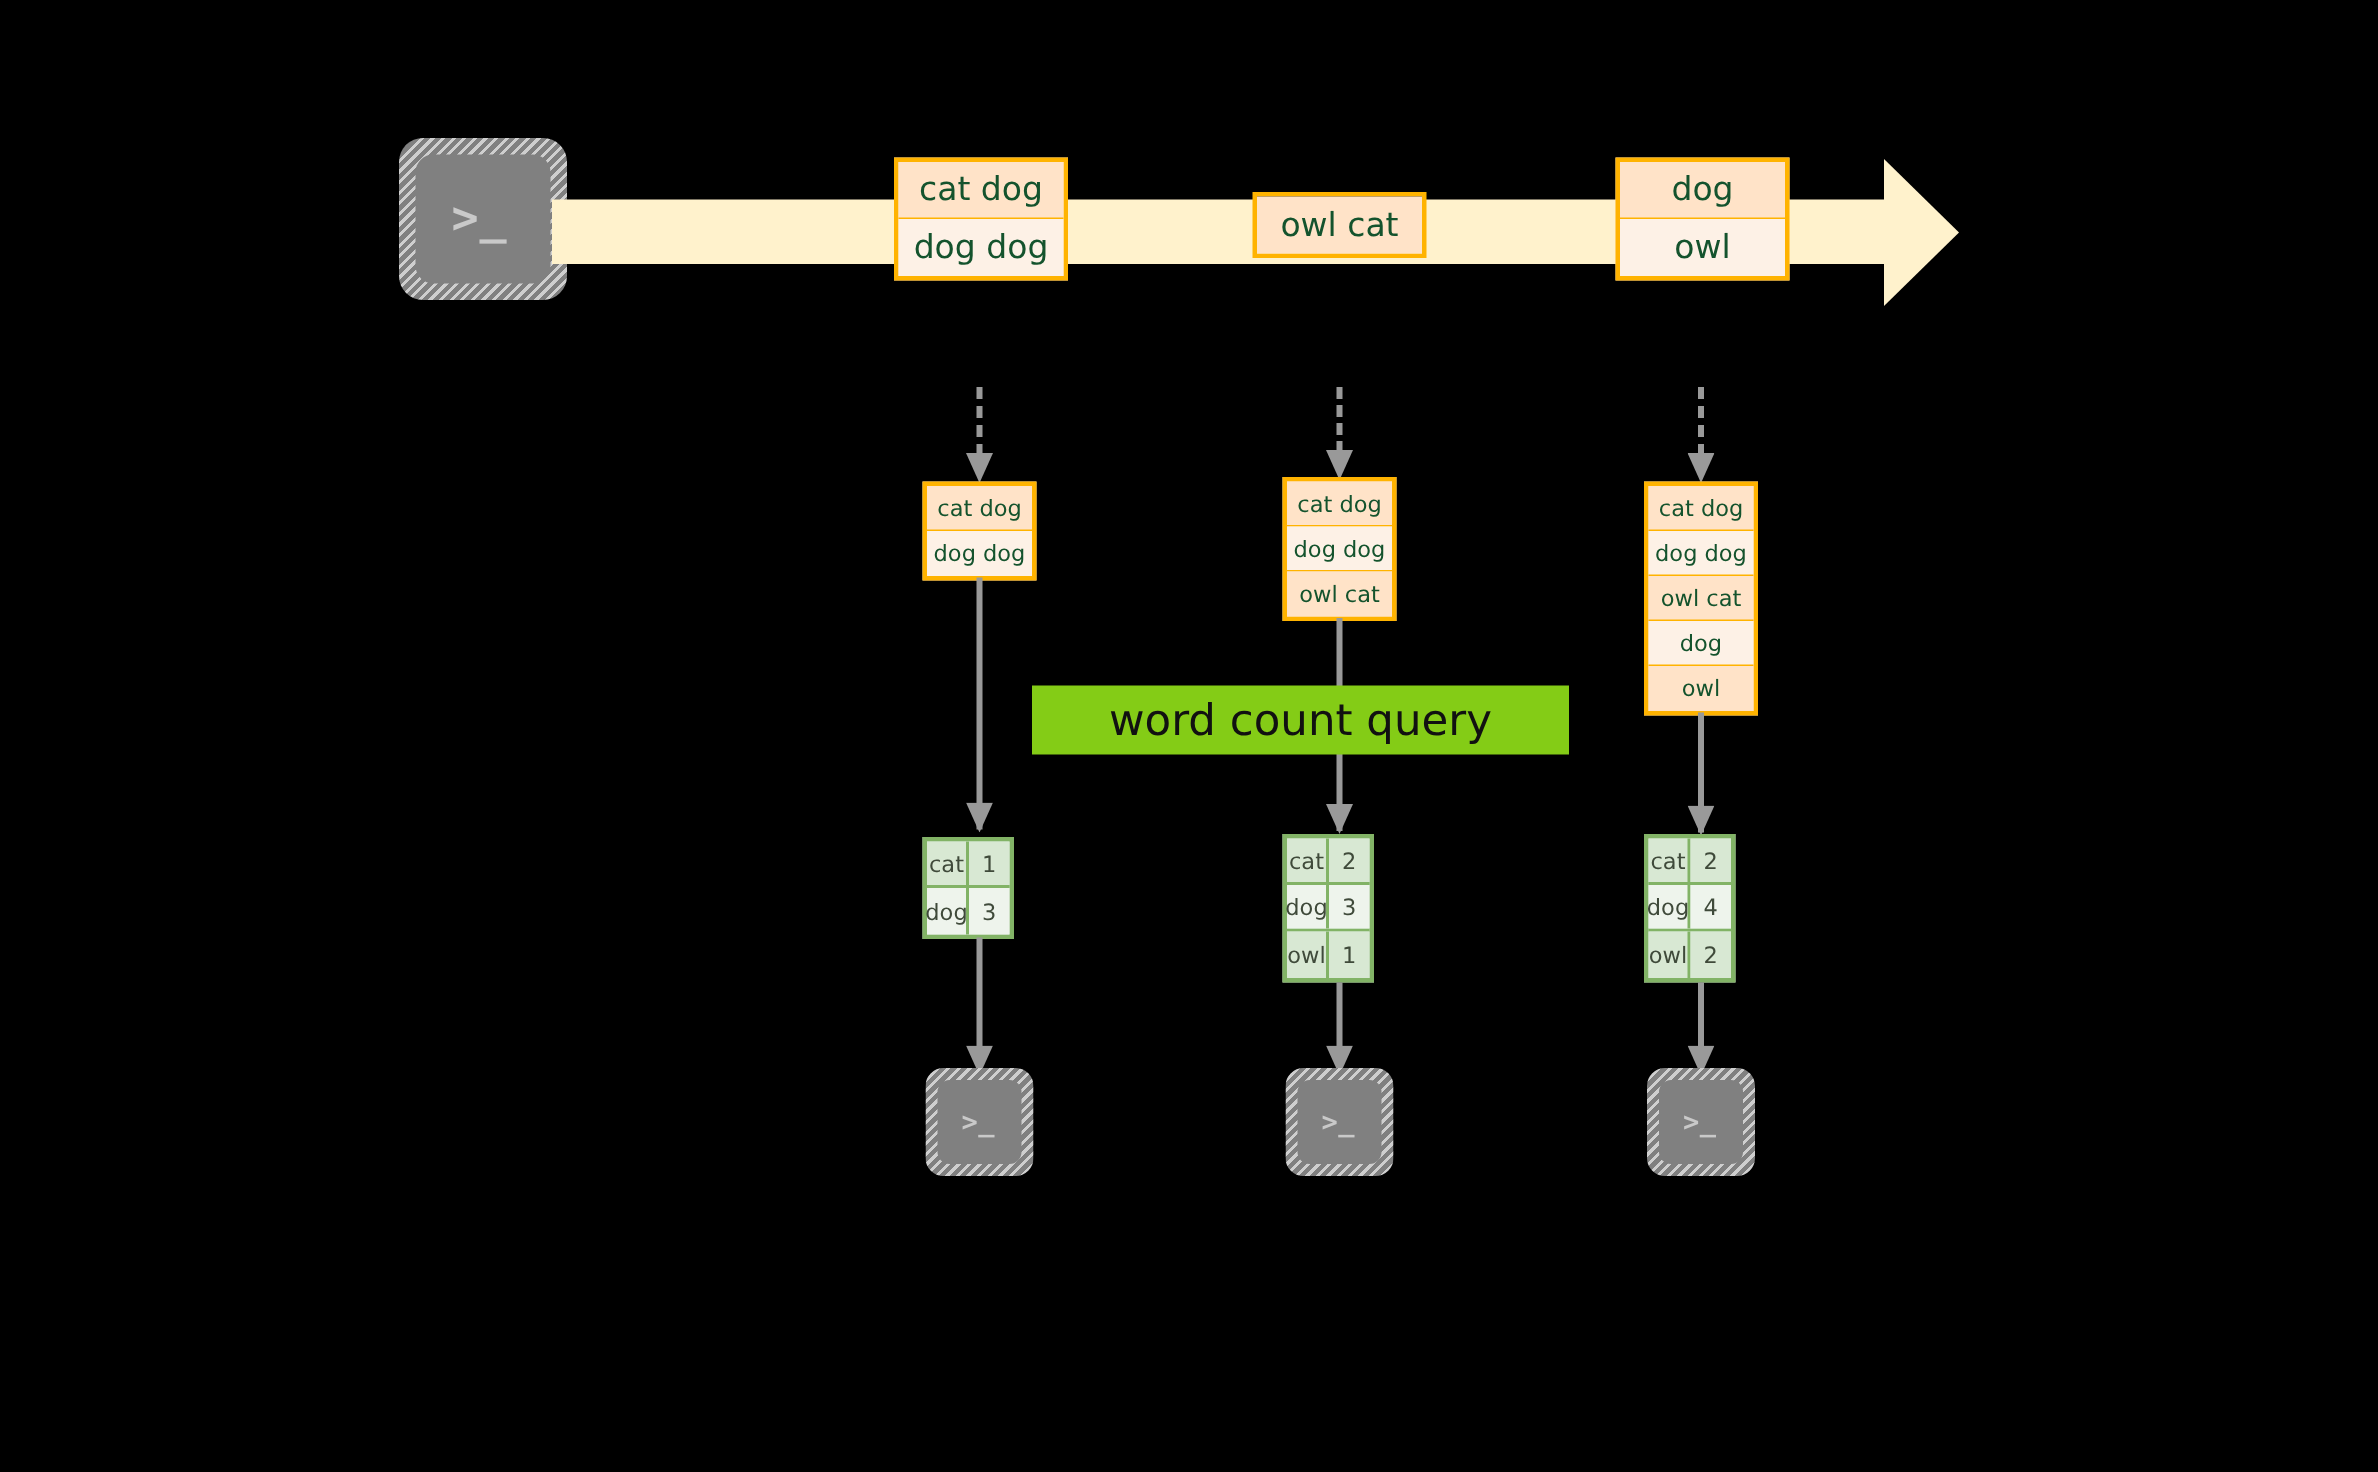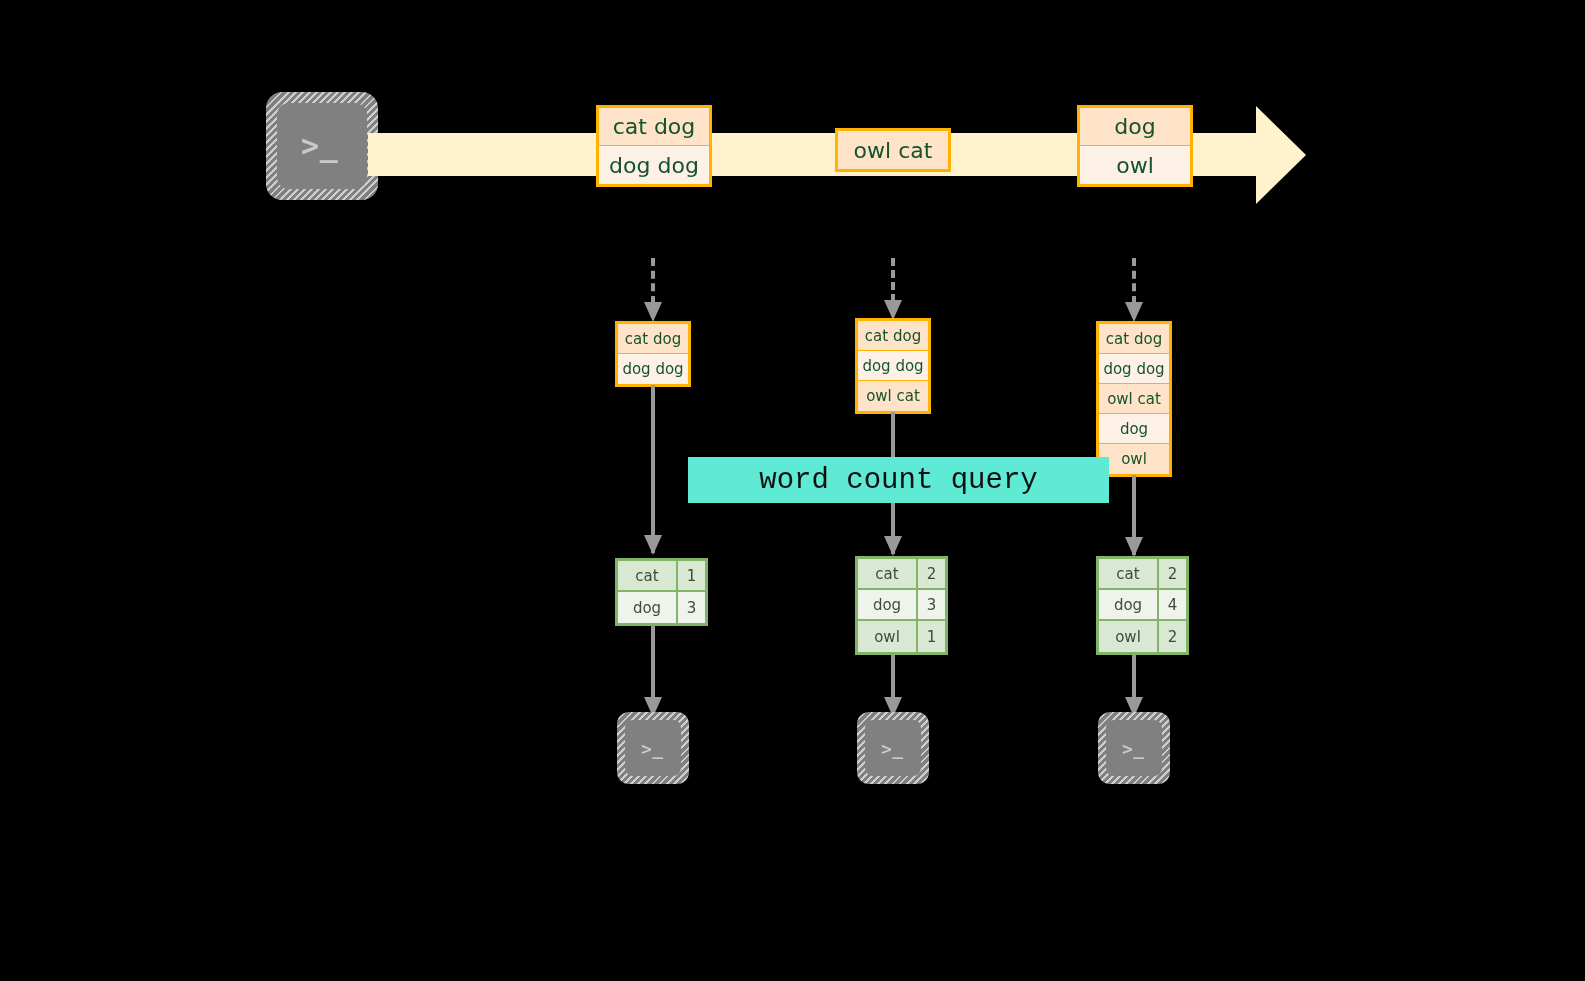--- a/index.html
+++ b/index.html
@@ -101,21 +101,21 @@
     display: flex;
     border-bottom: 2.5px solid #82b366;
     height: 31px;
   }
   .res-row:last-child { border-bottom: none; }
   .res-row .w, .res-row .c {
     display: flex; align-items: center; justify-content: center;
     font-size: 15px; color: #3f4a3a;
     white-space: nowrap;
   }
-  .res-row .w { width: 60px; border-right: 2.5px solid #82b366; }
+  .res-row .w { width: 28px; border-right: 2.5px solid #82b366; }
   .res-row .c { width: 27px; }
   .res-row.fill-a .w, .res-row.fill-a .c { background: #d8e8d3; }
   .res-row.fill-b .w, .res-row.fill-b .c { background: #eef4ec; }
 
   
   .conn { position: absolute; }
   .conn .shaft {
     position: absolute;
     left: 0; top: 0;
     width: 4px;
@@ -131,29 +131,28 @@
     left: -7px;
     width: 18px; height: 20px;
     background: #999999;
     clip-path: polygon(0% 0%, 100% 0%, 50% 100%);
   }
 
   
   .query-label {
     position: absolute;
     left: 688px; top: 457px;
-    width: 421px; height: 46px;
-    background: #5eead4;
+    width: 358px; height: 46px;
+    background: #84cc16;
     display: flex;
     align-items: center;
     justify-content: center;
     font-size: 29px;
     color: #111111;
     white-space: nowrap;
-    font-family: Liberation Mono, monospace;
   }
 </style>
 </head>
 <body>
 
 <div class="stage">
 
   <div class="term term-big">
     <div class="inner">
       <span class="glyph">&gt;_</span>

